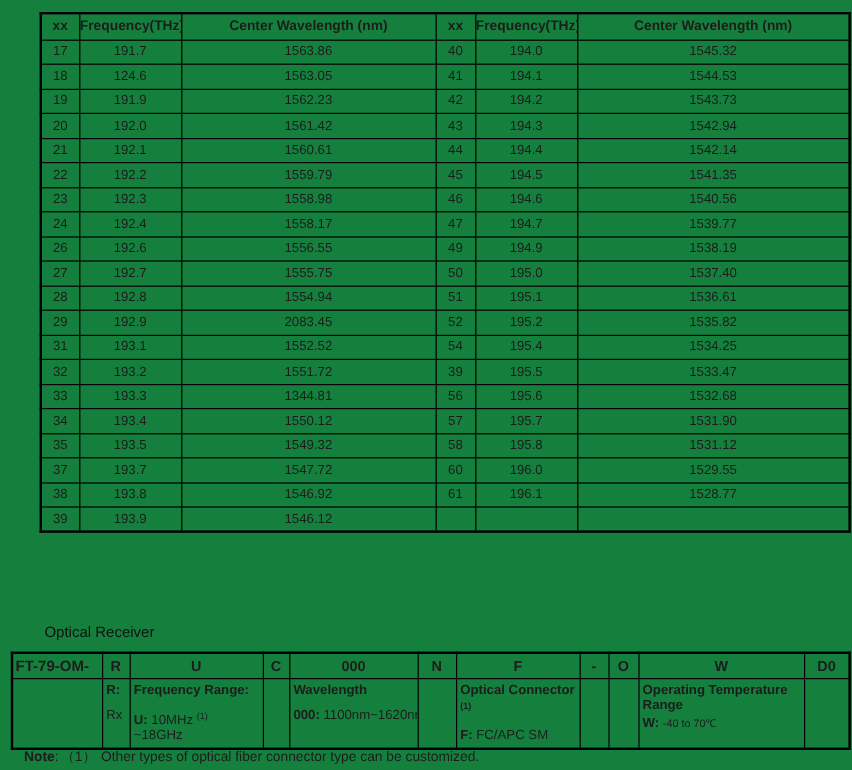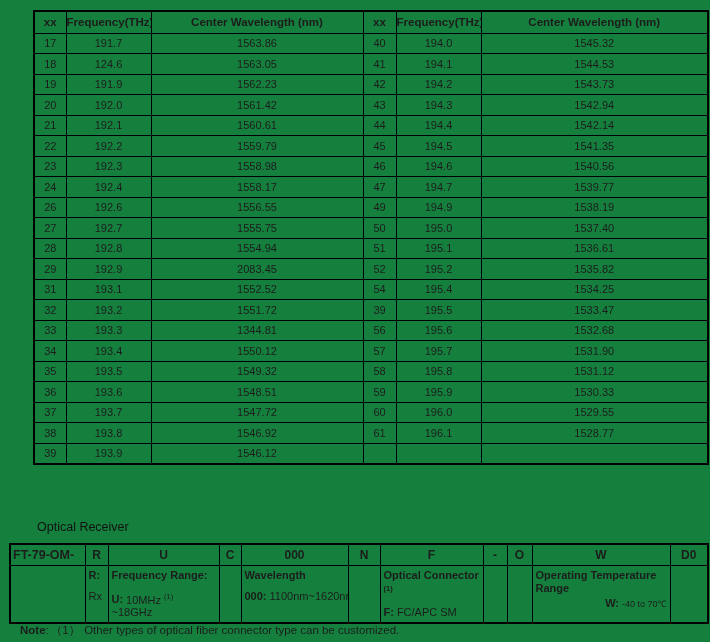--- a/index.html
+++ b/index.html
@@ -39,21 +39,21 @@
   table.order th {
     font-size:12px; font-weight:bold; text-align:center; height:21px;
     white-space:nowrap;
   }
   table.order th.model { text-align:left; font-size:12.5px; padding-left:2px; }
   table.order td.detail {
     vertical-align:top; font-size:11px; height:53px; padding:3px 3px;
   }
   .detail .t { font-weight:bold; line-height:13px; }
   .detail .l2 { margin-top:8px; line-height:13px; }
-  .detail .l2.tight { margin-top:2px;text-align:right; }
+  .detail .l2.tight { margin-top:2px; }
   .detail .code { font-weight:bold; margin-right:3px; }
   .detail sup { font-size:7.5px; }
   .detail .small-val { font-size:9px; }
 
   
   .note { position:absolute; left:20px; top:623px; font-size:11.5px; white-space:nowrap; }
   .note .lbl { font-weight:bold; }
   .note .ref { margin:0 4px 0 2px; }
 </style>
 </head>
@@ -209,28 +209,20 @@
       <td>195.7</td>
       <td>1531.90</td>
     </tr>
         <tr>
       <td>35</td>
       <td>193.5</td>
       <td>1549.32</td>
       <td>58</td>
       <td>195.8</td>
       <td>1531.12</td>
-    </tr>
-        <tr>
-      <td>36</td>
-      <td>193.6</td>
-      <td>1548.51</td>
-      <td>59</td>
-      <td>195.9</td>
-      <td>1530.33</td>
     </tr>
         <tr>
       <td>37</td>
       <td>193.7</td>
       <td>1547.72</td>
       <td>60</td>
       <td>196.0</td>
       <td>1529.55</td>
     </tr>
         <tr>

